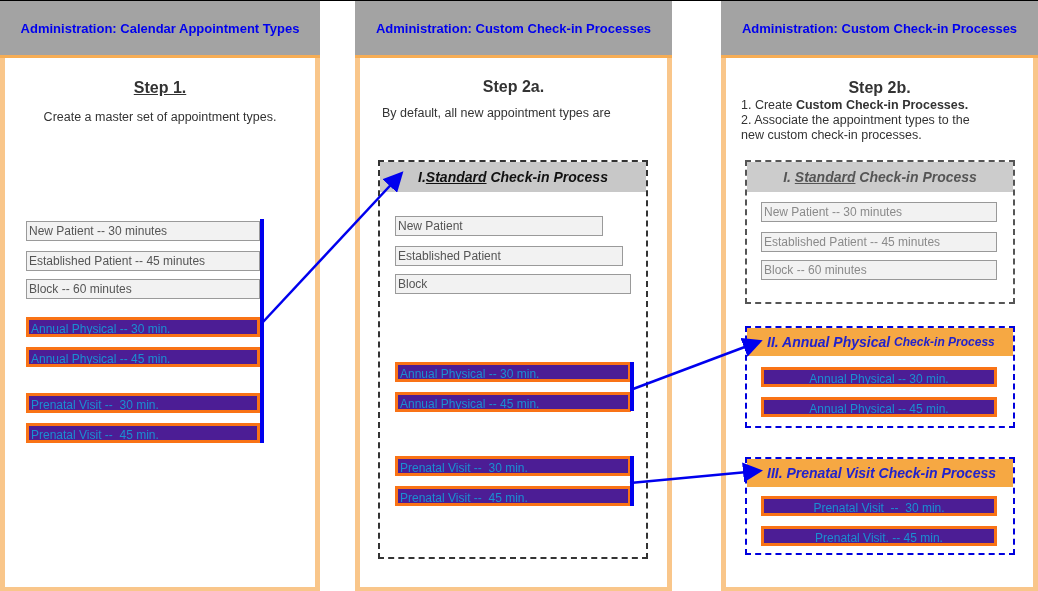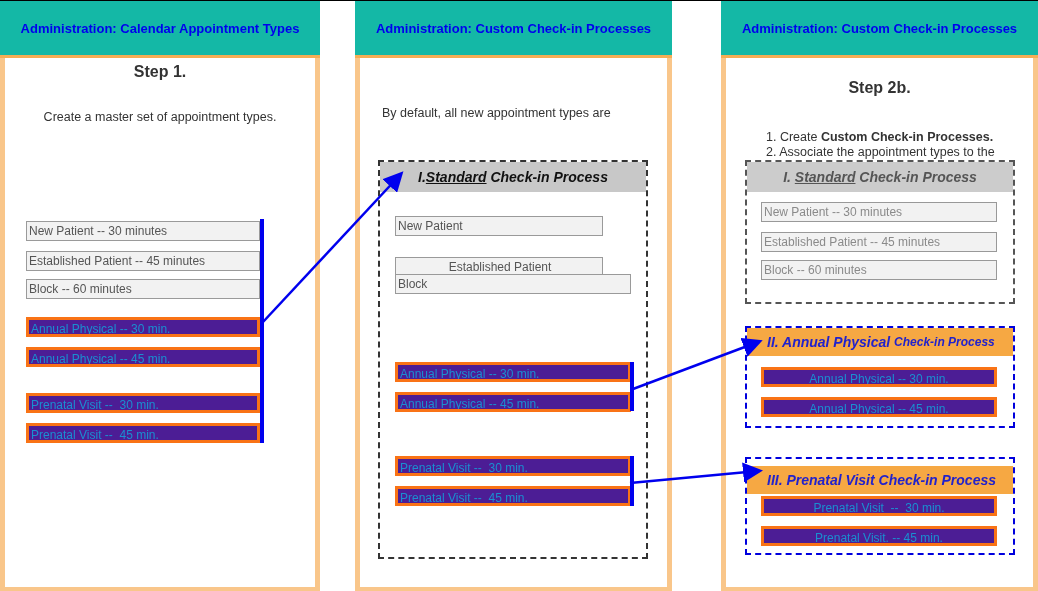--- a/index.html
+++ b/index.html
@@ -12,21 +12,21 @@
   }
   .panel {
     position: absolute; top: 0; box-sizing: border-box;
     background: #ffffff;
     border-left: 5px solid #f9c68a;
     border-right: 5px solid #f9c68a;
     border-bottom: 5px solid #f9c68a;
   }
   .panel-header {
     position: absolute; left: -5px; right: -5px; top: 0; height: 57px;
-    background: #14b8a6; border-bottom: 3px solid #f6ad55;
+    background: #a3a3a3; border-bottom: 3px solid #f6ad55;
     box-sizing: border-box;
     display: flex; align-items: center; justify-content: center;
     color: #0000ee; font-weight: bold; font-size: 13px;
   }
   .step-title {
     position: absolute; left: 0; right: 0; text-align: center;
     font-weight: bold; font-size: 16px; color: #333;
   }
   .step-desc {
     position: absolute; font-size: 12.5px; color: #333; line-height: 15px;
@@ -55,59 +55,60 @@
   .group-header.orange { background: #f6a843; color: #2222cc; }
   .u { text-decoration: underline; }
   .small { font-size: 12px; }
   svg.overlay { position: absolute; left: 0; top: 0; pointer-events: none; }
 </style>
 </head>
 <body>
 
 <div class="panel" style="left:0; width:320px; height:591px;">
   <div class="panel-header">Administration: Calendar Appointment Types</div>
-  <div class="step-title" style="top:62px;">Step 1.</div>
+  <div class="step-title" style="top:78px;text-decoration:underline;">Step 1.</div>
   <div class="step-desc" style="left:0; right:0; top:109px; text-align:center;">Create a master set of appointment types.</div>
 
   <div class="item gray" style="left:21px; top:220px; width:234px;">New Patient -- 30 minutes</div>
   <div class="item gray" style="left:21px; top:250px; width:234px;">Established Patient -- 45 minutes</div>
   <div class="item gray" style="left:21px; top:278px; width:234px;">Block -- 60 minutes</div>
   <div class="item orange" style="left:21px; top:316px; width:234px;">Annual Physical -- 30 min.</div>
   <div class="item orange" style="left:21px; top:346px; width:234px;">Annual Physical -- 45 min.</div>
   <div class="item orange" style="left:21px; top:392px; width:234px;">Prenatal Visit --  30 min.</div>
   <div class="item orange" style="left:21px; top:422px; width:234px;">Prenatal Visit --  45 min.</div>
 </div>
 
 <div class="panel" style="left:355px; width:317px; height:591px;">
   <div class="panel-header">Administration: Custom Check-in Processes</div>
+  <div class="step-title" style="top:77px;">Step 2a.</div>
   <div class="step-desc" style="left:22px; top:105px;">
     <div>By default, all new appointment types are</div>
   </div>
 
   <div class="group" style="left:18px; top:159px; width:270px; height:399px;">
     <div class="group-header gray">
       <span>I. </span>
         <span class="u">Standard</span>
         <span style="white-space:pre;"> Check-in Process</span>
     </div>
   </div>
 
   <div class="item gray" style="left:35px; top:215px; width:208px;">New Patient</div>
-  <div class="item gray" style="left:35px; top:256px; width:208px;text-align:center;">Established Patient</div>
+  <div class="item gray" style="left:35px; top:245px; width:228px;">Established Patient</div>
   <div class="item gray" style="left:35px; top:273px; width:236px;">Block</div>
   <div class="item orange" style="left:35px; top:361px; width:236px;">Annual Physical -- 30 min.</div>
   <div class="item orange" style="left:35px; top:391px; width:236px;">Annual Physical -- 45 min.</div>
   <div class="item orange" style="left:35px; top:455px; width:236px;">Prenatal Visit --  30 min.</div>
   <div class="item orange" style="left:35px; top:485px; width:236px;">Prenatal Visit --  45 min.</div>
 </div>
 
 <div class="panel" style="left:721px; width:317px; height:591px;">
   <div class="panel-header">Administration: Custom Check-in Processes</div>
   <div class="step-title" style="top:78px;">Step 2b.</div>
-  <div class="step-desc" style="left:40px; top:97px;margin-top:32px;">
+  <div class="step-desc" style="left:15px; top:97px;">
     <div><span style="white-space:pre;">1. Create </span><b>Custom Check-in Processes.</b></div>
     <div>2. Associate the appointment types to the</div>
     <div>new custom check-in processes.</div>
   </div>
 
   <div class="group" style="left:19px; top:159px; width:270px; height:144px; border-color:#555;">
     <div class="group-header gray-muted">
       <span style="white-space:pre;">I. </span>
         <span class="u">Standard</span>
         <span style="white-space:pre;"> Check-in Process</span>
@@ -120,21 +121,21 @@
   <div class="group blue" style="left:19px; top:325px; width:270px; height:102px;">
     <div class="group-header orange" style="height:28px; justify-content:flex-start; padding-left:20px; box-sizing:border-box;">
       <span style="white-space:pre;">II. Annual Physical </span>
         <span class="small">Check-in Process</span>
     </div>
   </div>
   <div class="item orange center" style="left:35px; top:366px; width:236px;">Annual Physical -- 30 min.</div>
   <div class="item orange center" style="left:35px; top:396px; width:236px;">Annual Physical -- 45 min.</div>
 
   <div class="group blue" style="left:19px; top:456px; width:270px; height:98px;">
-    <div class="group-header orange" style="height:28px; justify-content:flex-start; padding-left:20px; box-sizing:border-box;margin-top:7px;">III. Prenatal Visit Check-in Process</div>
+    <div class="group-header orange" style="height:28px; justify-content:flex-start; padding-left:20px; box-sizing:border-box;">III. Prenatal Visit Check-in Process</div>
   </div>
   <div class="item orange center" style="left:35px; top:495px; width:236px;">Prenatal Visit  --  30 min.</div>
   <div class="item orange center" style="left:35px; top:525px; width:236px;">Prenatal Visit. -- 45 min.</div>
 </div>
 
 <svg class="overlay" width="1038" height="591">
   <defs>
     <marker id="ah" markerWidth="8" markerHeight="8" refX="6" refY="4" orient="auto" markerUnits="strokeWidth">
       <path d="M0,0 L8,4 L0,8 z" fill="#0000ee"></path>
     </marker>

